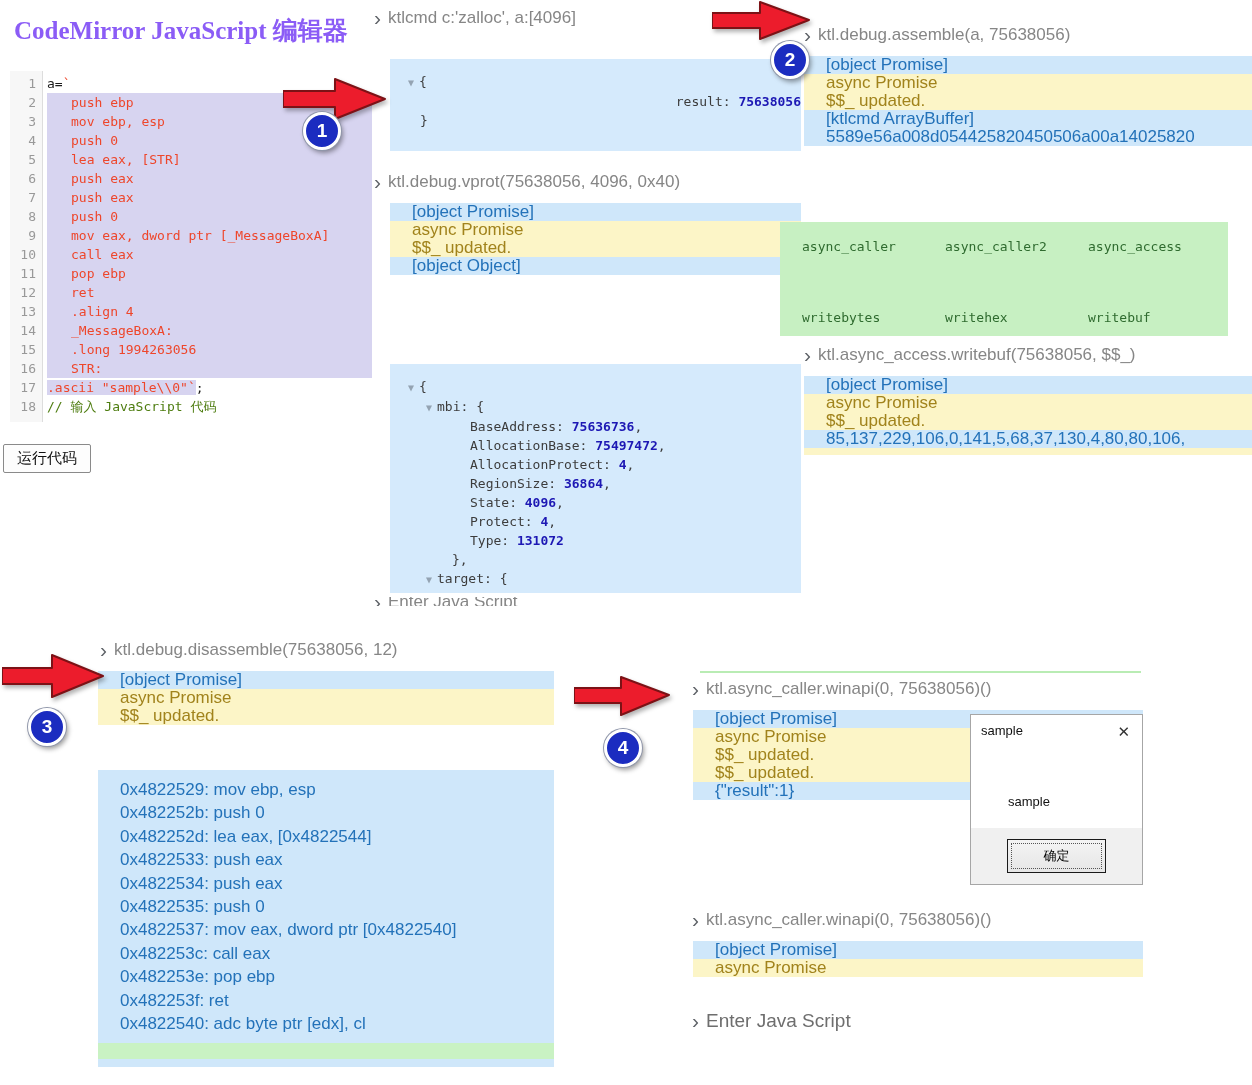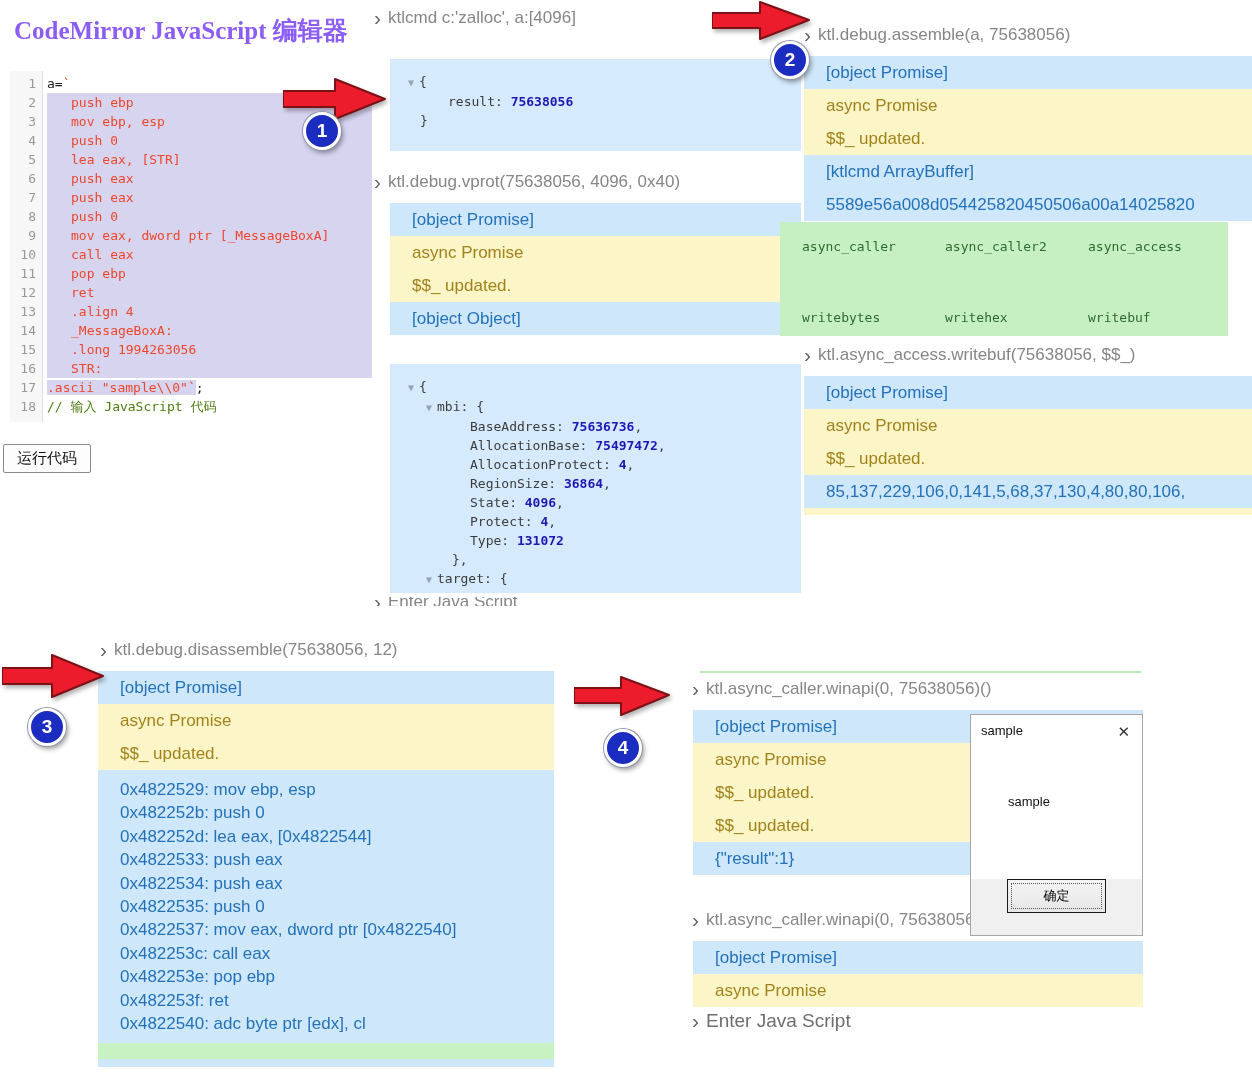--- a/index.html
+++ b/index.html
@@ -18,21 +18,21 @@
   .tk-s{color:#ee462b;}
   .tk-k{color:#1c1c1c;}
   .tk-c{color:#4d7c0f;}
   .selin{background:#d7d4f0;}
   .run-btn{position:absolute;left:3px;top:444px;font:15px "Liberation Sans",sans-serif;
            padding:4px 13px;background:#fdfdfd;border:1px solid #8a8a8a;border-radius:2px;color:#111;cursor:pointer;}
   
   .hdr{position:absolute;display:flex;align-items:center;color:#868686;font-size:17px;white-space:nowrap;}
   .chev{font-size:21px;line-height:14px;color:#5f6368;margin-right:7px;}
   .rows{position:absolute;}
-  .row{height:33px;display:flex;align-items:center;padding-left:22px;font-size:17px;
+  .row{height:18px;display:flex;align-items:center;padding-left:22px;font-size:17px;
        white-space:nowrap;overflow:hidden;}
   .row.blue{background:#cfe7fa;color:#2372b9;}
   .row.yellow{background:#fcf5c7;color:#a1831c;}
   .row.yellow-sliver{height:7px;background:#fcf5c7;padding:0;}
   
   .tree{position:absolute;background:#d5eafc;font:13px "DejaVu Sans Mono",monospace;
         line-height:19px;color:#3c3c3c;padding:13px 0 0 18px;box-sizing:border-box;overflow:hidden;white-space:pre;}
   .tline{min-height:19px;}
   .arr{color:#94a3b2;font-size:10px;margin-right:5px;cursor:pointer;}
   .val{color:#1d18b4;font-weight:bold;}
@@ -40,27 +40,27 @@
   .fnpanel{position:absolute;background:#c7f0c2;display:grid;grid-template-columns:repeat(3,143px);
            grid-row-gap:44px;padding:17px 0 0 22px;box-sizing:border-box;
            font:13px "DejaVu Sans Mono",monospace;color:#2f6b2f;}
   
   .asm{position:absolute;background:#cfe7fa;color:#2372b9;font-size:17px;line-height:23.4px;
        padding:8px 0 8px 22px;box-sizing:border-box;white-space:nowrap;overflow:hidden;}
   .greenstrip{height:16px;background:#c9f2c3;margin:8px 0 0 -22px;}
   .br-divider{position:absolute;background:#b9ecb4;}
   .clipbox{overflow:hidden;}
   
-  .msgbox{position:absolute;left:970px;top:714px;width:173px;height:222px;background:#fff;
+  .msgbox{position:absolute;left:970px;top:714px;width:173px;height:171px;background:#fff;
           border:1px solid #a6a6a6;box-sizing:border-box;z-index:5;font-size:13px;color:#111;}
   .mb-title{display:flex;justify-content:space-between;align-items:flex-start;padding:8px 8px 0 10px;}
   .mb-close{font-size:15px;color:#333;cursor:pointer;padding:0 4px;}
   .mb-body{padding:53px 0 0 37px;}
   .mb-footer{position:absolute;left:0;right:0;bottom:0;height:56px;background:#f0f0f0;
-             display:flex;align-items:flex-start;justify-content:center;}
+             display:flex;align-items:center;justify-content:center;}
   .mb-ok{width:99px;height:34px;background:linear-gradient(#f4f4f4,#e6e6e6);
          border:1px solid #1a1a1a;outline:1px dotted #555;outline-offset:-5px;
          font:13px "Liberation Sans",sans-serif;color:#000;cursor:pointer;}
   
   .badge{position:absolute;width:32px;height:32px;border-radius:50%;background:#1b2cc0;
          border:3px solid #fff;box-shadow:0 0 0 1px #9097ab,2px 3px 5px rgba(0,0,0,.4);
          color:#fff;font:bold 19px "Liberation Sans",sans-serif;
          display:flex;align-items:center;justify-content:center;z-index:7;}
   .rarrow{position:absolute;z-index:6;filter:drop-shadow(2px 3px 2px rgba(0,0,0,.3));}
 </style>
@@ -93,21 +93,21 @@
         <div>18</div>
       </div>
     <div class="codearea" id="codearea"><div class="cm-line"><span class="tk-k">a=</span><span class="tk-s">`</span></div><div class="cm-line sel"><span class="tk-s">push ebp</span></div><div class="cm-line sel"><span class="tk-s">mov ebp, esp</span></div><div class="cm-line sel"><span class="tk-s">push 0</span></div><div class="cm-line sel"><span class="tk-s">lea eax, [STR]</span></div><div class="cm-line sel"><span class="tk-s">push eax</span></div><div class="cm-line sel"><span class="tk-s">push eax</span></div><div class="cm-line sel"><span class="tk-s">push 0</span></div><div class="cm-line sel"><span class="tk-s">mov eax, dword ptr [_MessageBoxA]</span></div><div class="cm-line sel"><span class="tk-s">call eax</span></div><div class="cm-line sel"><span class="tk-s">pop ebp</span></div><div class="cm-line sel"><span class="tk-s">ret</span></div><div class="cm-line sel"><span class="tk-s">.align 4</span></div><div class="cm-line sel"><span class="tk-s">_MessageBoxA:</span></div><div class="cm-line sel"><span class="tk-s">.long 1994263056</span></div><div class="cm-line sel"><span class="tk-s">STR:</span></div><div class="cm-line"><span class="tk-s selin">.ascii "sample\\0"`</span><span class="tk-k">;</span></div><div class="cm-line"><span class="tk-c">// 输入 JavaScript 代码</span></div></div>
   </div>
   <button class="run-btn">运行代码</button>
 
   <div class="hdr" style="left:374px;top:8px;">
     <span class="chev">›</span>
     <span>ktlcmd c:'zalloc', a:[4096]</span>
   </div>
-  <div class="tree" style="left:390px;top:59px;width:411px;height:92px;"><div class="tline" style="padding-left: 0px;"><span class="arr">▼</span><span>{</span></div><div class="tline" style="padding-left: 40px;"><span>result: </span><span class="val">75638056</span></div><div class="tline" style="padding-left: 12px;"><span>}</span></div></div>
+  <div class="tree" style="left:390px;top:59px;width:411px;height:92px;"><div class="tline" style="padding-left: 0px;"><span class="arr">▼</span><span>{</span></div><div class="tline" style="padding-left: 40px; text-align: right;"><span>result: </span><span class="val">75638056</span></div><div class="tline" style="padding-left: 12px;"><span>}</span></div></div>
 
   <div class="hdr" style="left:374px;top:172px;">
     <span class="chev">›</span>
     <span>ktl.debug.vprot(75638056, 4096, 0x40)</span>
   </div>
   <div class="rows" style="left:390px;top:203px;width:411px;">
       <div class="row blue">[object Promise]</div>
       <div class="row yellow">async Promise</div>
       <div class="row yellow">$$_ updated.</div>
       <div class="row blue">[object Object]</div>

